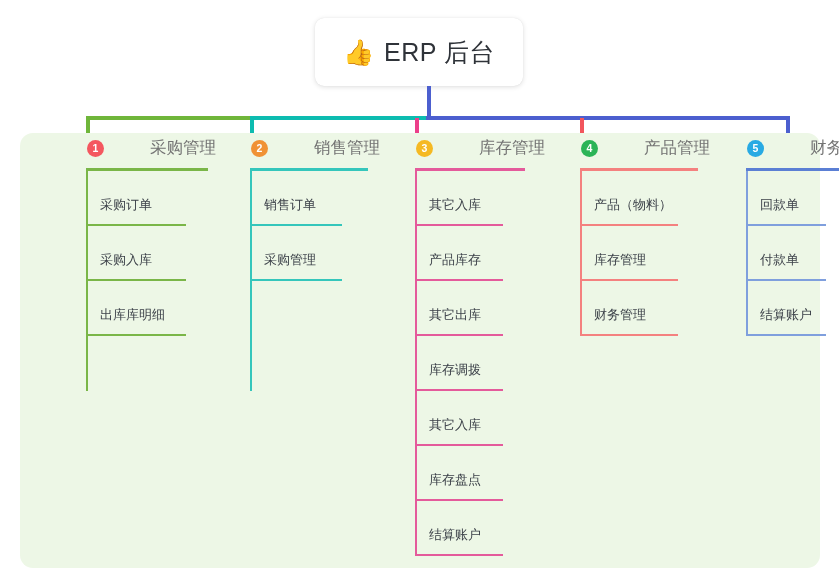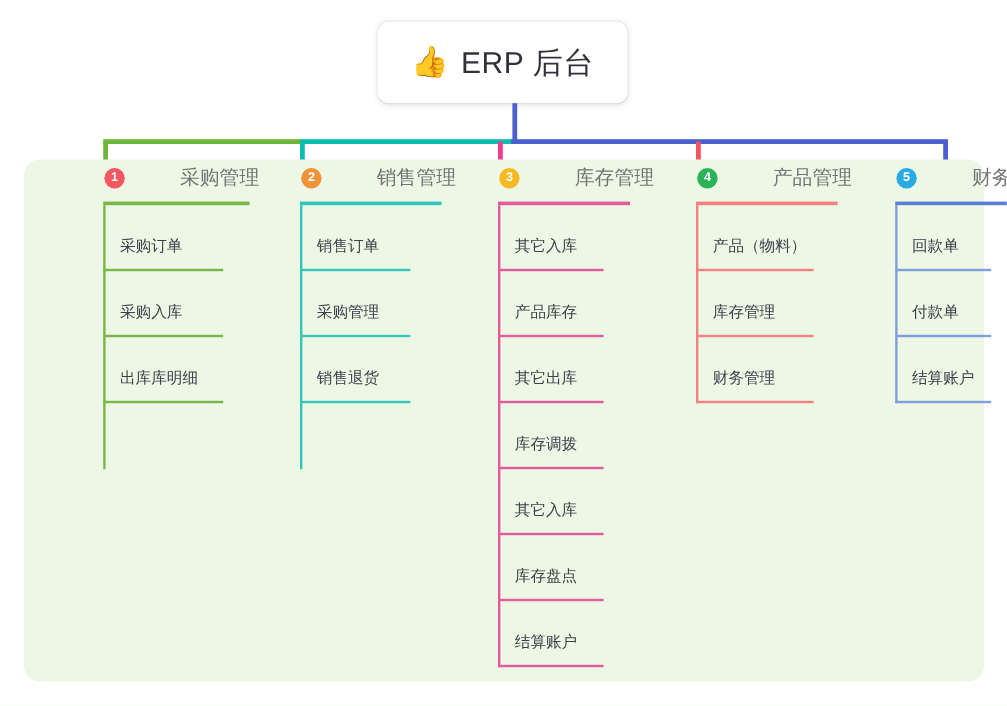--- a/index.html
+++ b/index.html
@@ -134,24 +134,20 @@
           <div style="position: relative;">
             <div class="trunk" style="top: 0px; background: rgb(53, 198, 187); height: 220px;"></div>
             <div class="item">
               <span class="item-label">销售订单</span>
               <div class="item-rule" style="background: rgb(53, 198, 187); width: 92px;"></div>
             </div>
             <div class="item">
               <span class="item-label">采购管理</span>
               <div class="item-rule" style="background: rgb(53, 198, 187); width: 92px;"></div>
             </div>
-            <div class="item">
-              <span class="item-label">销售退货</span>
-              <div class="item-rule" style="background: rgb(53, 198, 187); width: 92px;"></div>
-            </div>
           </div>
         </div>
         <div class="col" style="left: 375px; width: 150px;">
           <div class="col-head">
             <span class="badge" style="background: rgb(245, 185, 35);">3</span>
             <span class="head-label">库存管理</span>
           </div>
           <div class="head-rule" style="background: rgb(228, 90, 155); width: 110px; margin-left: 20px;"></div>
           <div style="position: relative;">
             <div class="trunk" style="top: 0px; background: rgb(228, 90, 155); height: 385px;"></div>

